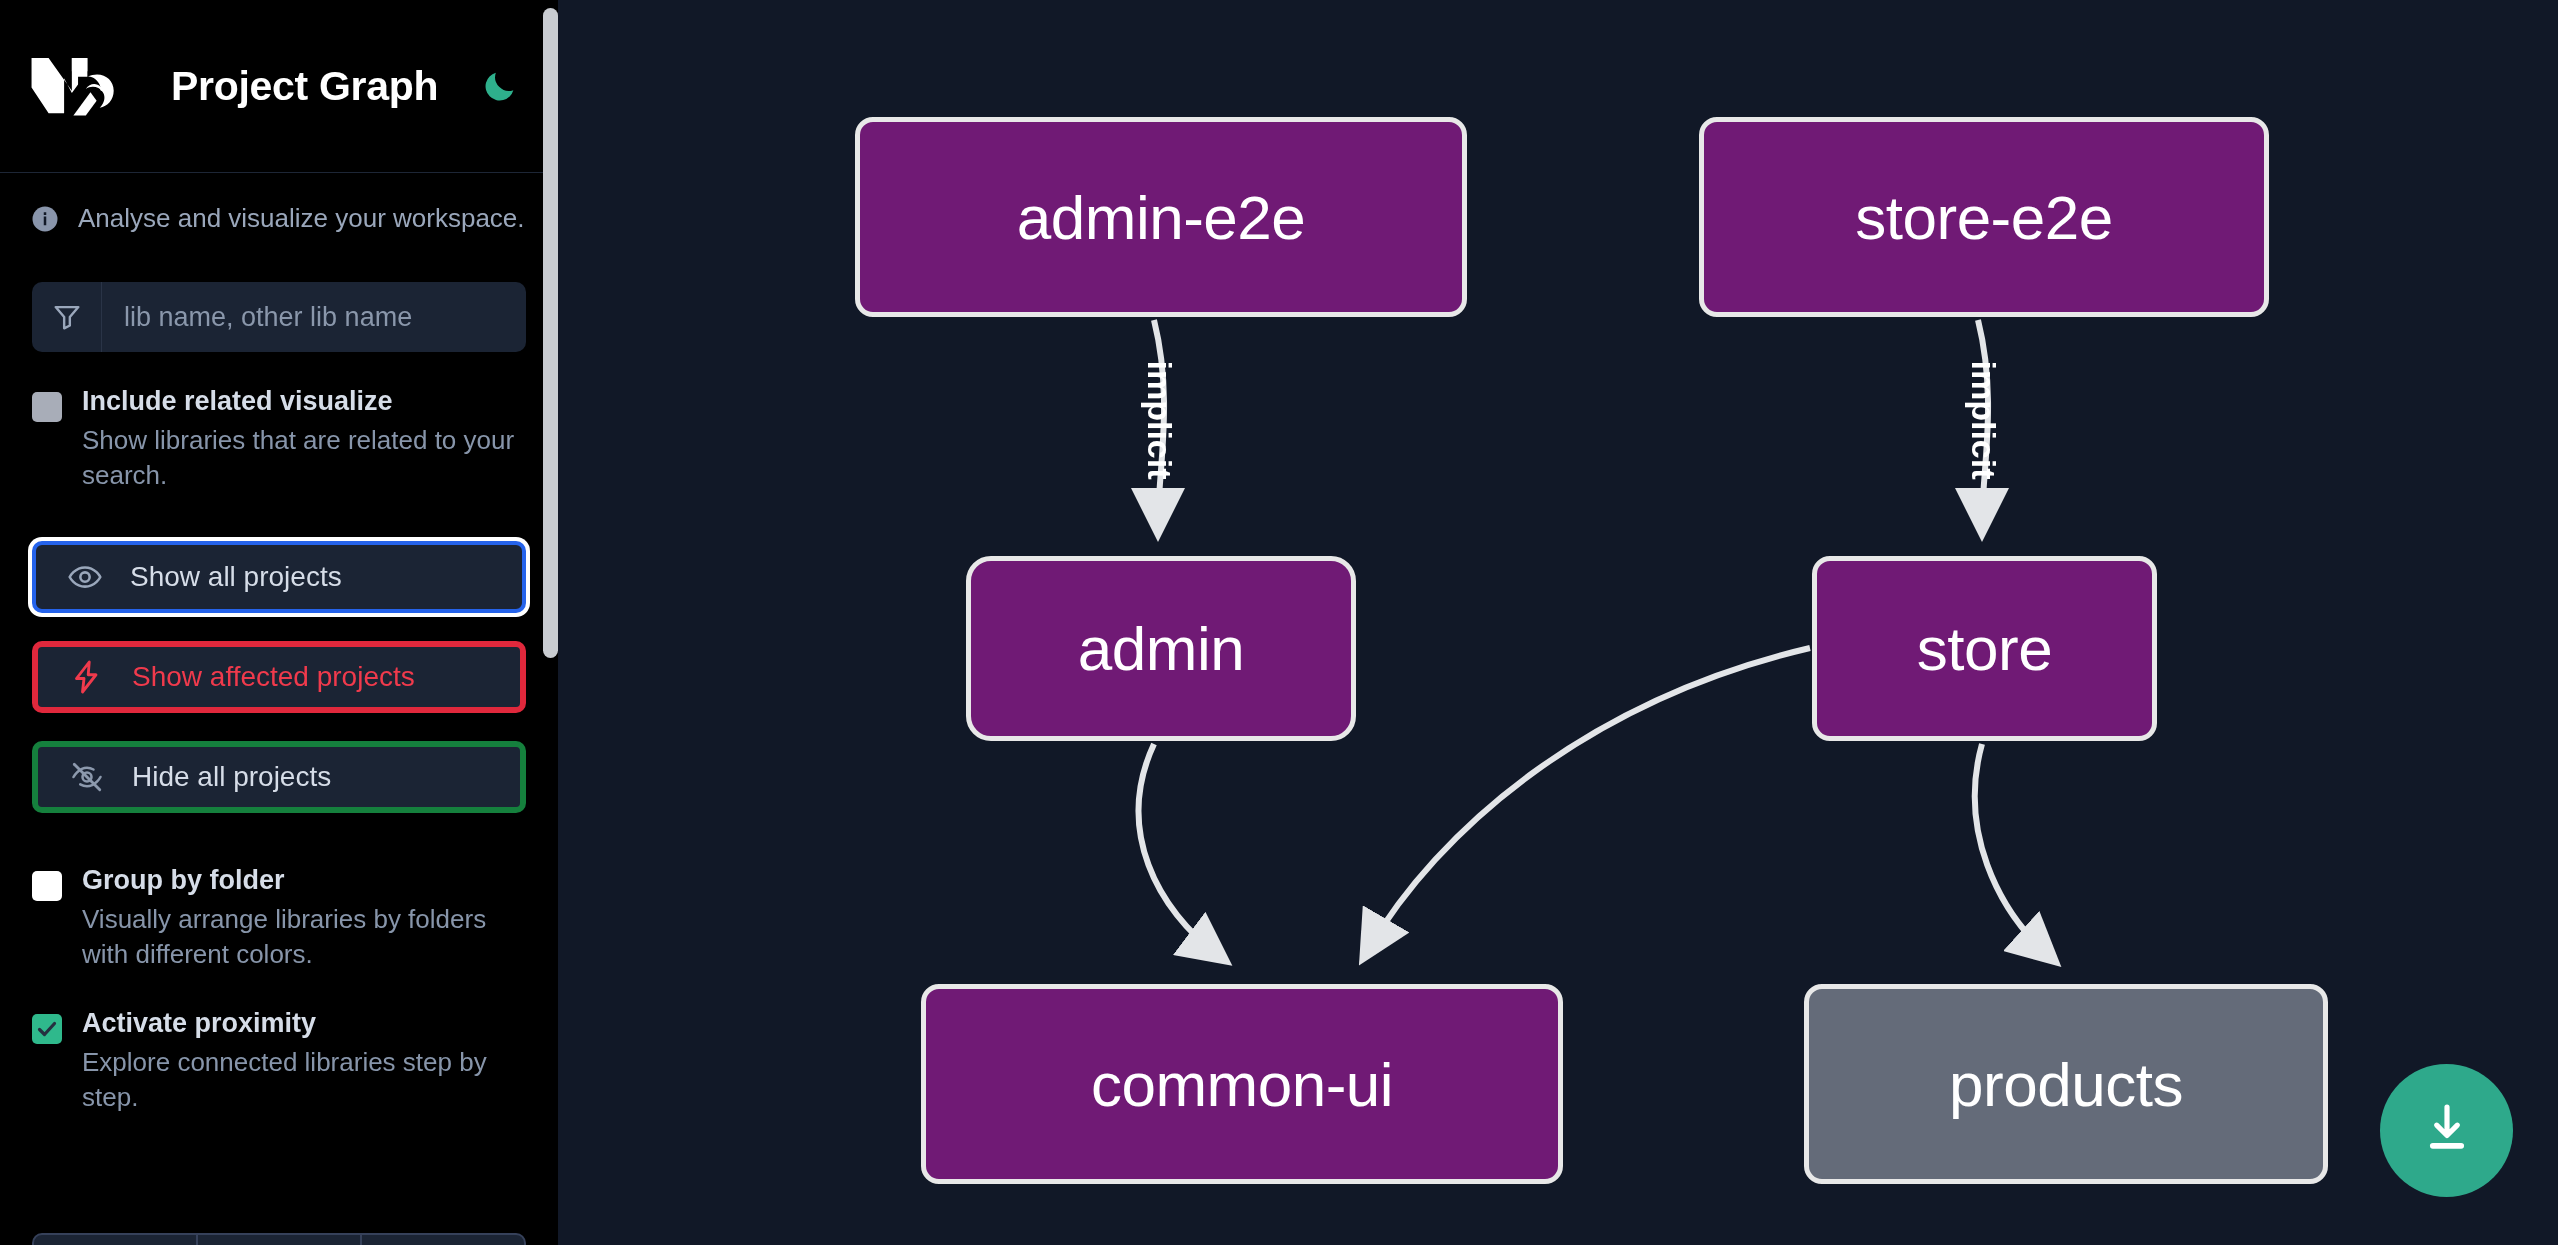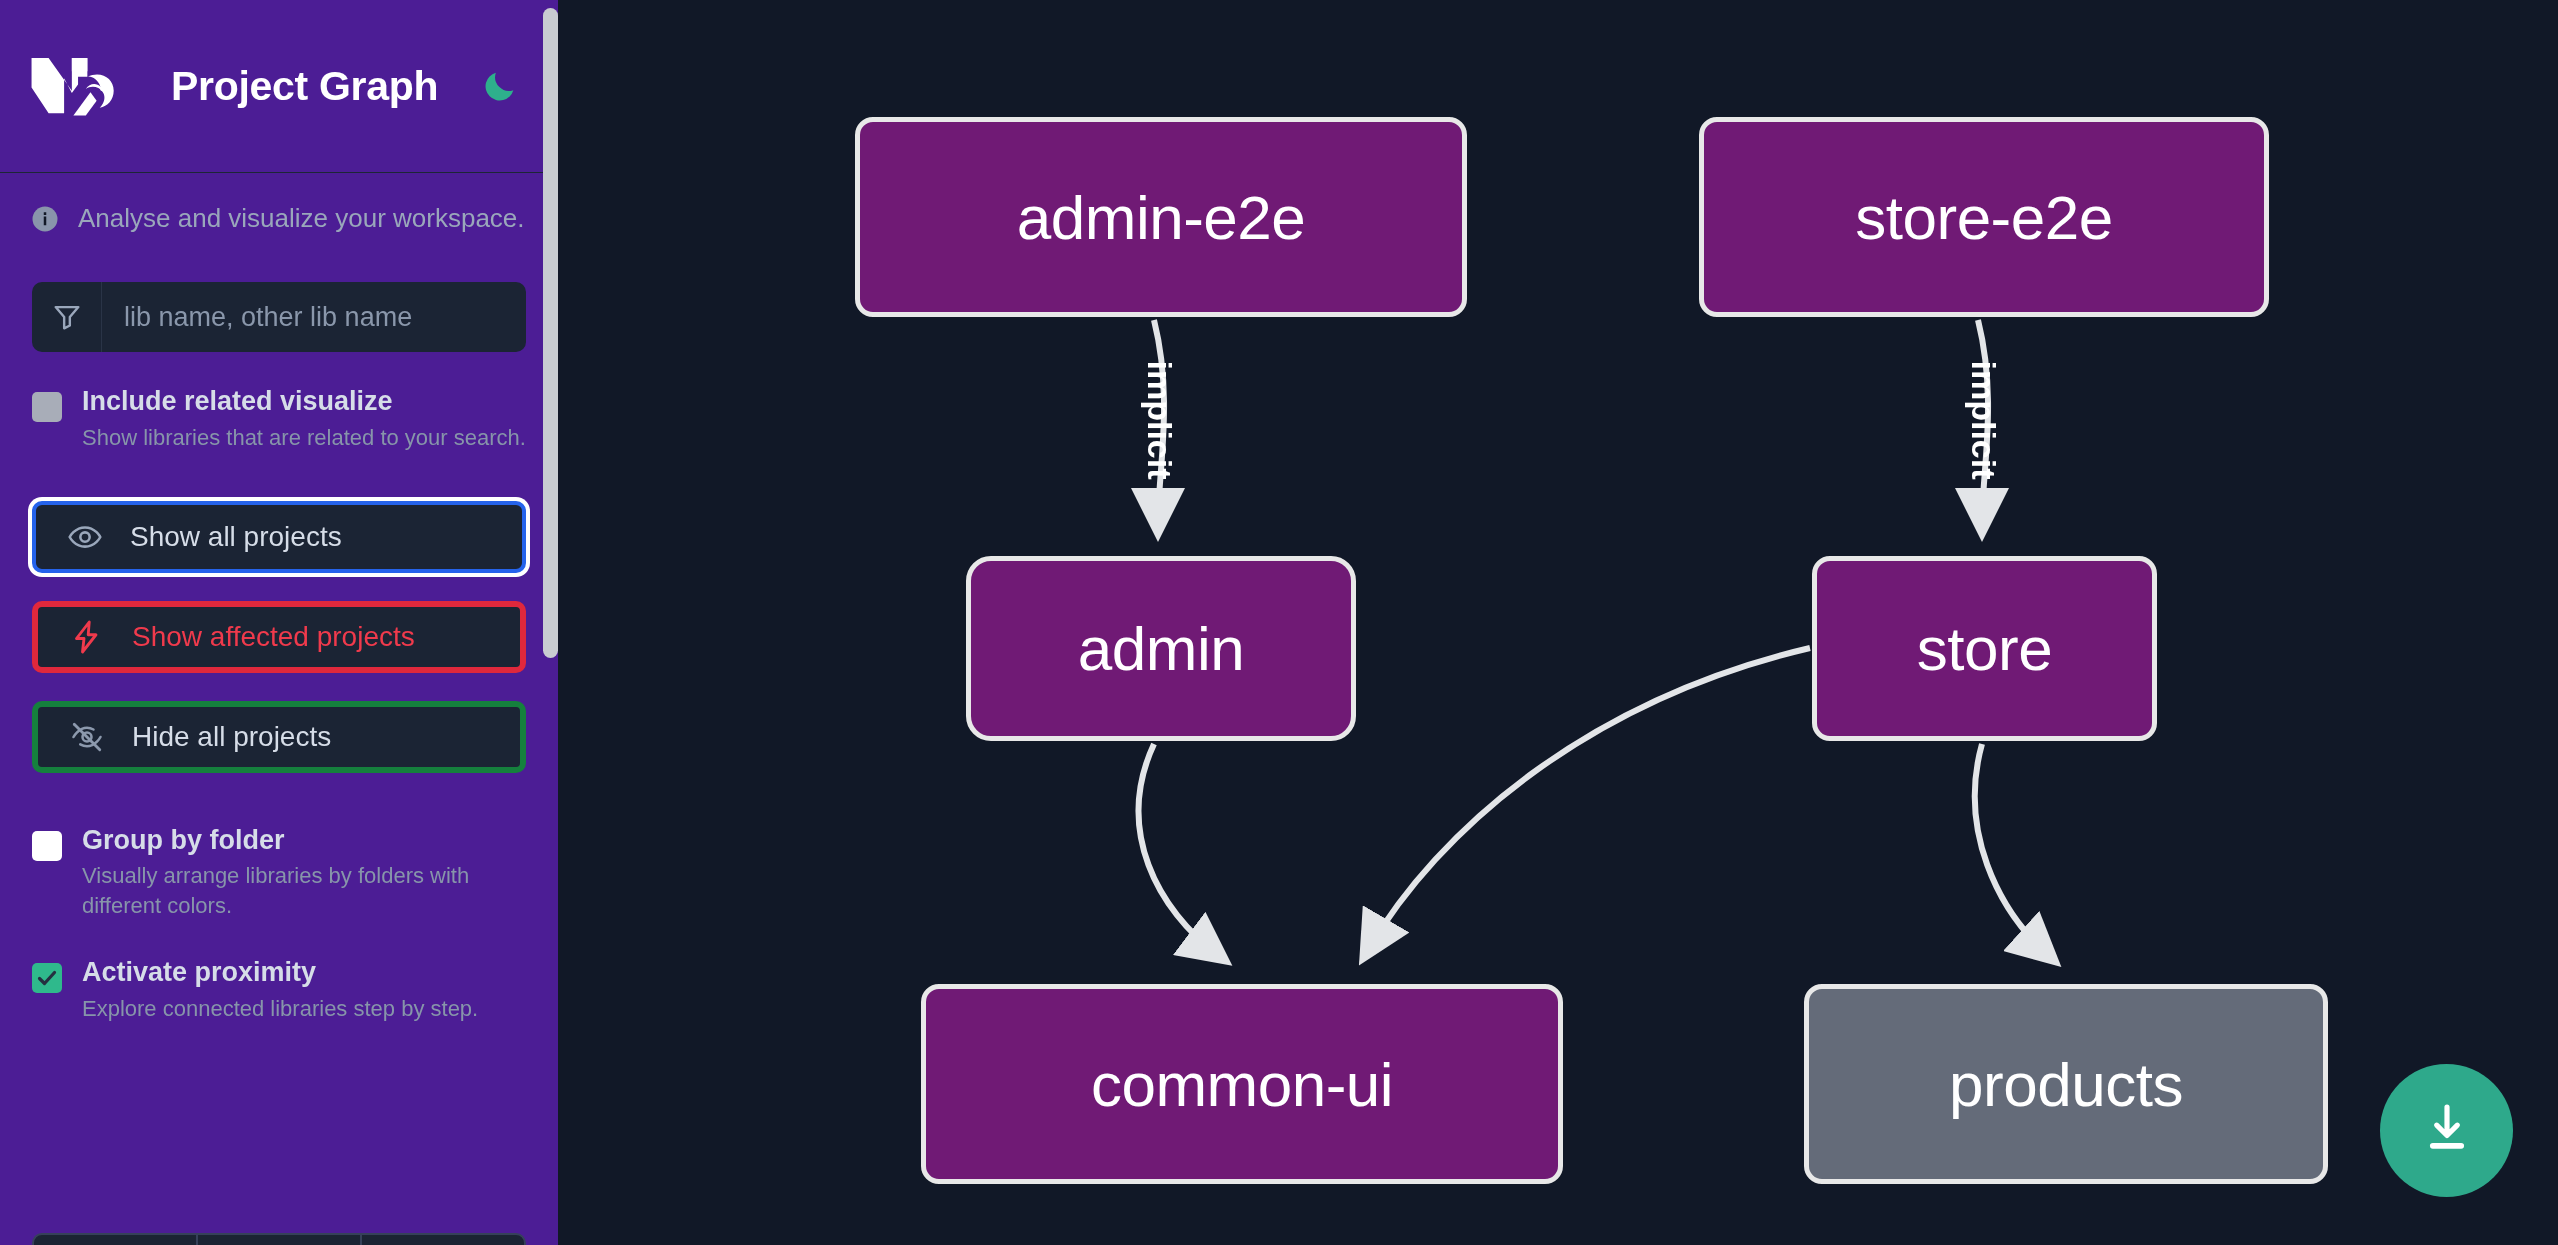--- a/index.html
+++ b/index.html
@@ -8,21 +8,21 @@
     background: #0f1623;
     font-family: "Liberation Sans", sans-serif;
     overflow: hidden;
   }
   .app { position: relative; width: 2558px; height: 1245px; display: flex; }
 
   
   .sidebar {
     position: relative;
     width: 558px; height: 1245px;
-    background: #4c1d95;
+    background: #000000;
     flex: 0 0 558px;
     overflow: hidden;
     padding-left: 23px;
   }
   .sidebar-scroll { position: absolute; inset: 0; }
 
   .sb-header {
     height: 173px;
     display: flex; align-items: center;
     padding-left: 30px;
@@ -79,21 +79,21 @@
   .cbx {
     flex: 0 0 30px; width: 30px; height: 30px; margin-top: 6px;
     border-radius: 5px; cursor: pointer;
     display: flex; align-items: center; justify-content: center;
   }
   .cbx.filled-gray { background: #a8adb8; }
   .cbx.empty-white { background: #ffffff; }
   .cbx.checked-green { background: #2fb98c; }
   .opt-texts { flex: 1; }
   .opt-title { color: #d6dde8; font-size: 27px; font-weight: 700; line-height: 1.18; }
-  .opt-desc  { color: #8795aa; font-size: 22px; line-height: 1.35; margin-top: 5px; }
+  .opt-desc  { color: #8795aa; font-size: 26px; line-height: 1.35; margin-top: 5px; }
 
   .btn {
     margin: 0 32px;
     height: 72px;
     display: flex; align-items: center;
     gap: 26px;
     padding-left: 30px;
     border-radius: 10px;
     background: #1b2434;
     border: 6px solid #15803d;

